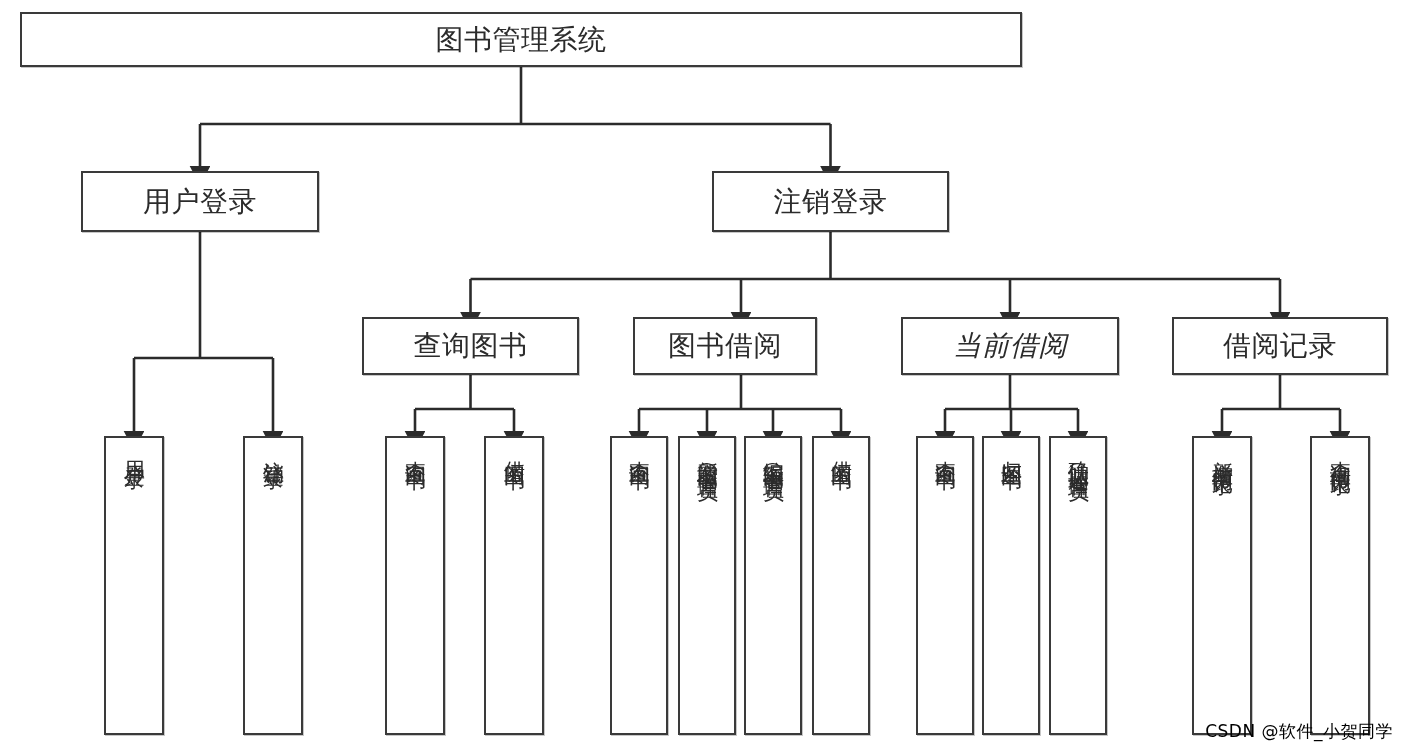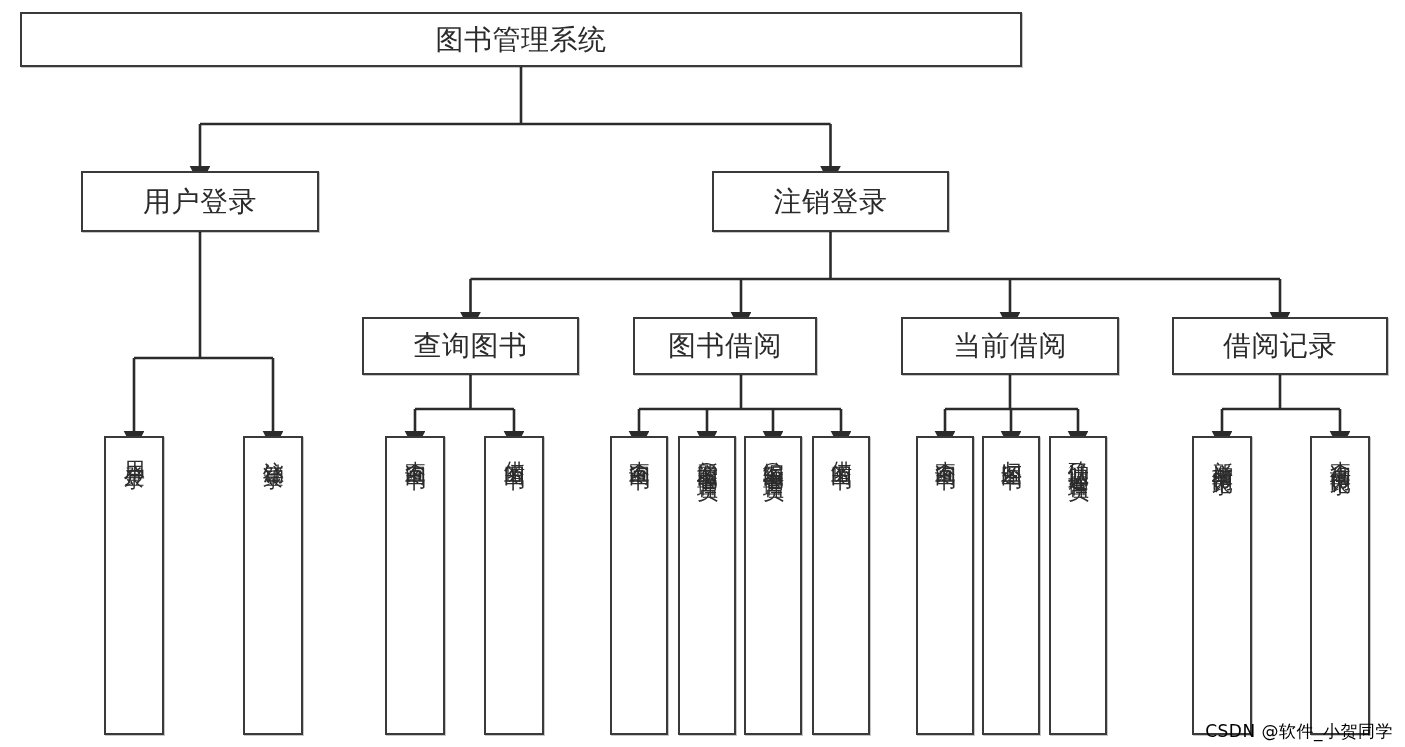--- a/index.html
+++ b/index.html
@@ -128,21 +128,21 @@
       </div>
       <div class="node horizontal" style="left: 712px; top: 171px; width: 237px; height: 61px;">
         <span class="node-label">注销登录</span>
       </div>
       <div class="node horizontal" style="left: 362px; top: 317px; width: 217px; height: 58px;">
         <span class="node-label">查询图书</span>
       </div>
       <div class="node horizontal" style="left: 633px; top: 317px; width: 184px; height: 58px;">
         <span class="node-label">图书借阅</span>
       </div>
-      <div class="node horizontal" style="left: 901px; top: 317px; width: 218px; height: 58px;">
+      <div class="node horizontal" style="left: 901px; top: 317px; width: 218px; height: 58px; font-style: italic;">
         <span class="node-label">当前借阅</span>
       </div>
       <div class="node horizontal" style="left: 1172px; top: 317px; width: 216px; height: 58px;">
         <span class="node-label">借阅记录</span>
       </div>
       <div class="node vertical" style="left: 104px; top: 436px; width: 60px; height: 299px;">
         <span class="node-label">用户登录</span>
       </div>
       <div class="node vertical" style="left: 243px; top: 436px; width: 60px; height: 299px;">
         <span class="node-label">注销登录</span>

